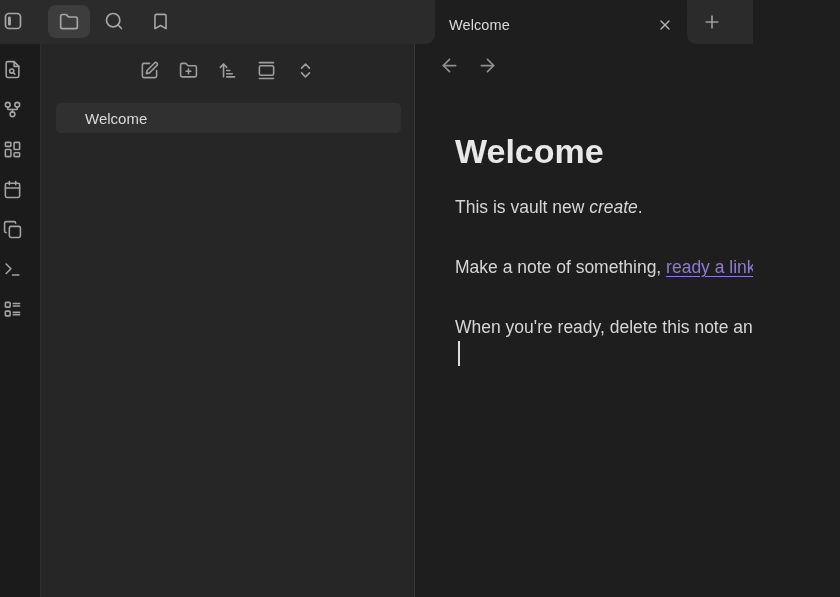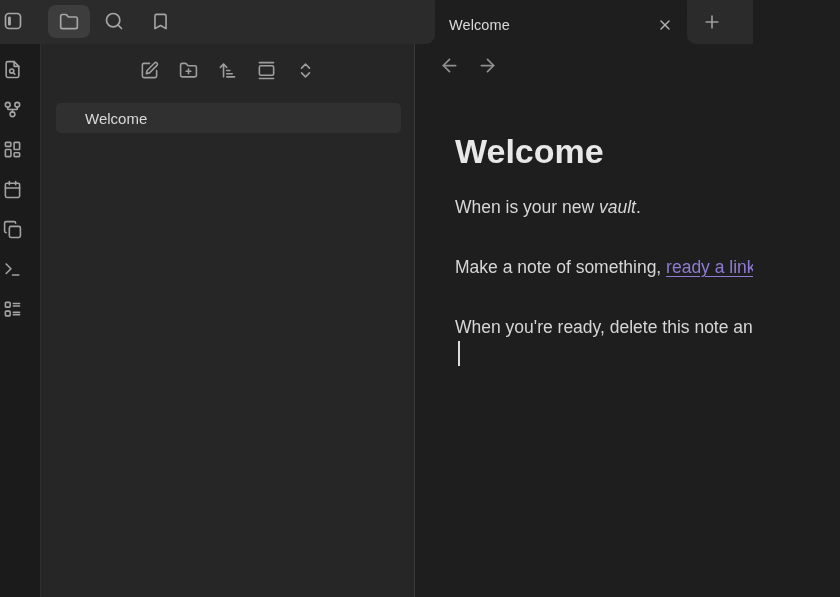--- a/index.html
+++ b/index.html
@@ -228,21 +228,21 @@
           <svg width="21" height="21" viewBox="0 0 24 24" fill="none" stroke="currentColor" stroke-width="2" stroke-linecap="round" stroke-linejoin="round">
             <path d="M5 12h14"></path>
               <path d="m12 5 7 7-7 7"></path>
           </svg>
         </button>
         <span class="view-title">Welcome</span>
       </div>
 
       <div class="editor">
         <h1>Welcome</h1>
-        <p><span>When is your new </span><em>vault</em><span>.</span></p>
+        <p><span>This is vault new </span><em>create</em><span>.</span></p>
         <p><span>Make a note of something, </span><a>ready a link</a><span>, or try importing from another app.</span></p>
         <p><span>When you're ready, delete this note and make the vault your own.</span></p>
         <div class="caret-line">
           <span class="caret"></span>
         </div>
       </div>
     </main>
 
   </div>
 </div>

